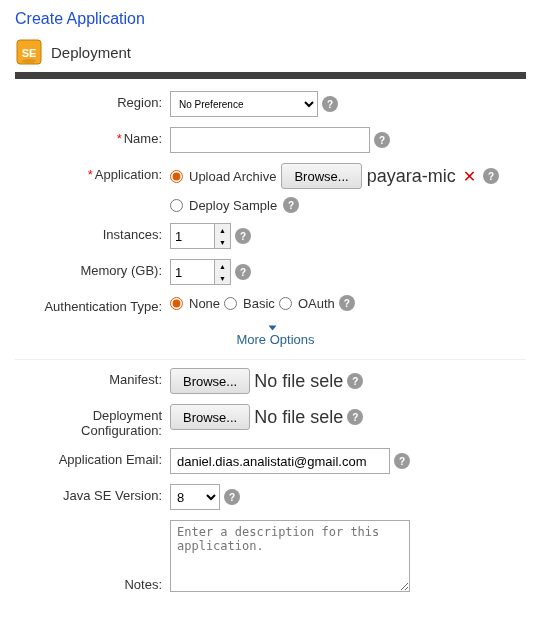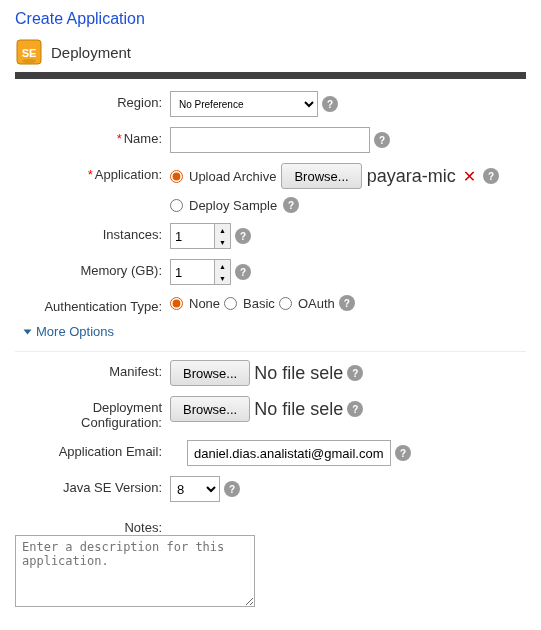--- a/index.html
+++ b/index.html
@@ -142,63 +142,62 @@
       line-height: 1;
     }
     .more-options-toggle {
       display: flex;
       align-items: center;
       color: #2a6496;
       cursor: pointer;
       font-size: 13px;
       margin: 8px 0 12px 10px;
       user-select: none;
+      flex-direction: column;
     }
     .triangle-icon {
       width: 0;
       height: 0;
       border-left: 5px solid #2a6496;
       border-top: 4px solid transparent;
       border-bottom: 4px solid transparent;
       margin-right: 6px;
       transform: rotate(90deg);
     }
     .divider {
       border: none;
       border-top: 1px solid #eee;
       margin: 8px 0;
     }
     input.notification-input {
-      width: 204px;
+      width: 220px;
       height: 26px;
       border: 1px solid #aaa;
       padding: 2px 6px;
       font-size: 13px;
-      margin-left: 17px;
     }
     .java-select {
       width: 50px;
       height: 26px;
       border: 1px solid #aaa;
       background: #fff;
       font-size: 13px;
       padding: 2px 2px;
     }
     textarea.notes-input {
       width: 240px;
       height: 72px;
       border: 1px solid #aaa;
       padding: 4px 6px;
       font-size: 12px;
       color: #aaa;
       resize: vertical;
     }
     .notes-row {
-      align-items: flex-start;
-      flex-direction: column;
+      align-items: flex-end;
     }
     .deploy-sample-row {
       margin-top: 4px;
       display: flex;
       gap: 6px;
     }
     
     .form-label-notes {
       padding-top: 8px;
     }

